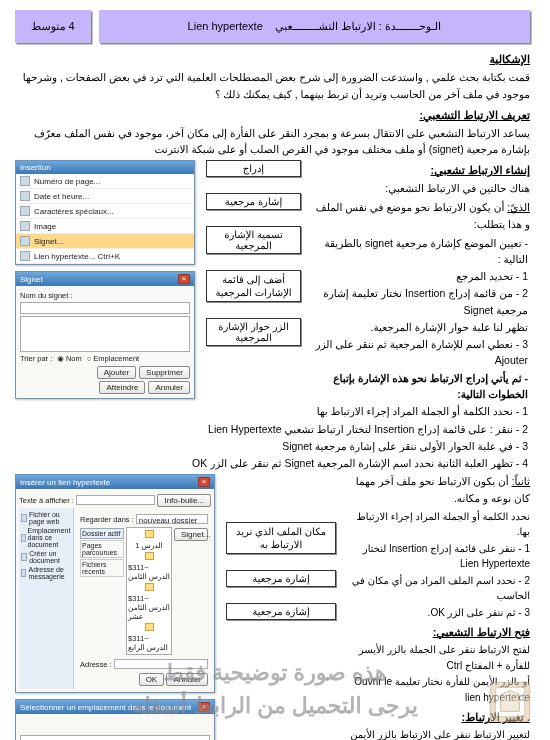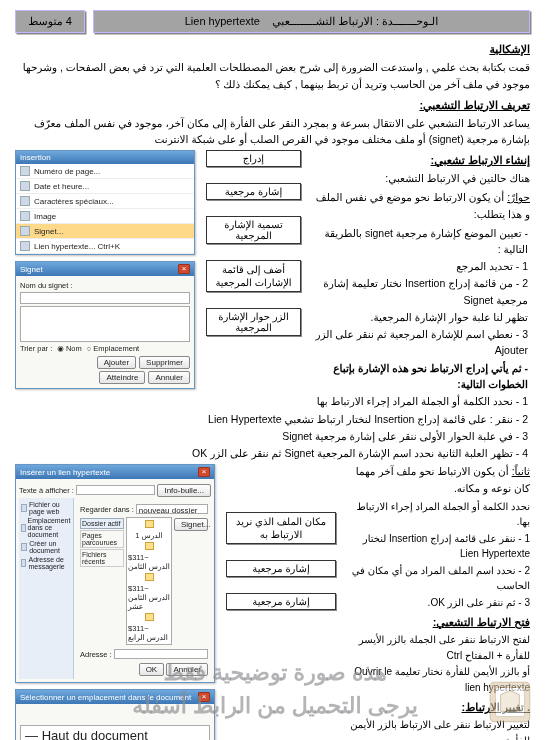--- a/index.html
+++ b/index.html
@@ -17,27 +17,27 @@
     padding: 10px 20px 10px 15px;
     position: relative;
   }
   .header-row {
     display: flex;
     gap: 8px;
     flex-direction: row-reverse;
     margin-bottom: 10px;
   }
   .header-box {
-    border: 1px solid #c4b5fd;
+    border: 6px solid #c4b5fd;
     box-shadow: 1.5px 1.5px 0 #888;
     padding: 4px 10px;
     text-align: center;
     font-size: 11px;
     white-space: nowrap;
-    background:#a3a3a3;
+    background:#c4b5fd;
   }
   .header-level { flex: 0 0 70px; }
   .header-title { flex: 1; }
   .section-title {
     text-decoration: underline;
     font-weight: bold;
     font-size: 11px;
     margin: 6px 0 3px 0;
   }
   .para { font-size: 10.5px; line-height: 1.6; margin: 2px 0; }
@@ -247,21 +247,21 @@
               <span class="fw-btn">Atteindre</span>
               <span class="fw-btn">Annuler</span>
             </div>
           </div>
         </div>
       </div>
     </div>
 
     <div class="section-title">إنشاء الارتباط تشعبي:</div>
     <div class="para">هناك حالتين في الارتباط التشعبي:</div>
-    <div class="para"><u>حوارً:</u>
+    <div class="para"><u>الذيً:</u>
       <span>أن يكون الارتباط نحو موضع في نفس الملف و هذا يتطلب:</span></div>
     <div class="numbered">- تعيين الموضع كإشارة مرجعية signet بالطريقة التالية :</div>
     <div class="numbered">1 - تحديد المرجع</div>
     <div class="numbered">2 - من قائمة إدراج Insertion نختار تعليمة إشارة مرجعية Signet</div>
     <div class="numbered indent">تظهر لنا علبة حوار الإشارة المرجعية.</div>
     <div class="numbered">3 - نعطي اسم للإشارة المرجعية ثم ننقر على الزر Ajouter</div>
     <div class="numbered" style="font-weight:bold;">- ثم يأتي إدراج الارتباط نحو هذه الإشارة بإتباع الخطوات التالية:</div>
     <div class="numbered">1 - نحدد الكلمة أو الجملة المراد إجراء الارتباط بها</div>
     <div class="numbered">2 - ننقر : على قائمة إدراج Insertion لنختار ارتباط تشعبي Lien Hypertexte</div>
     <div class="numbered">3 - في علبة الحوار الأولى ننقر على إشارة مرجعية Signet</div>

